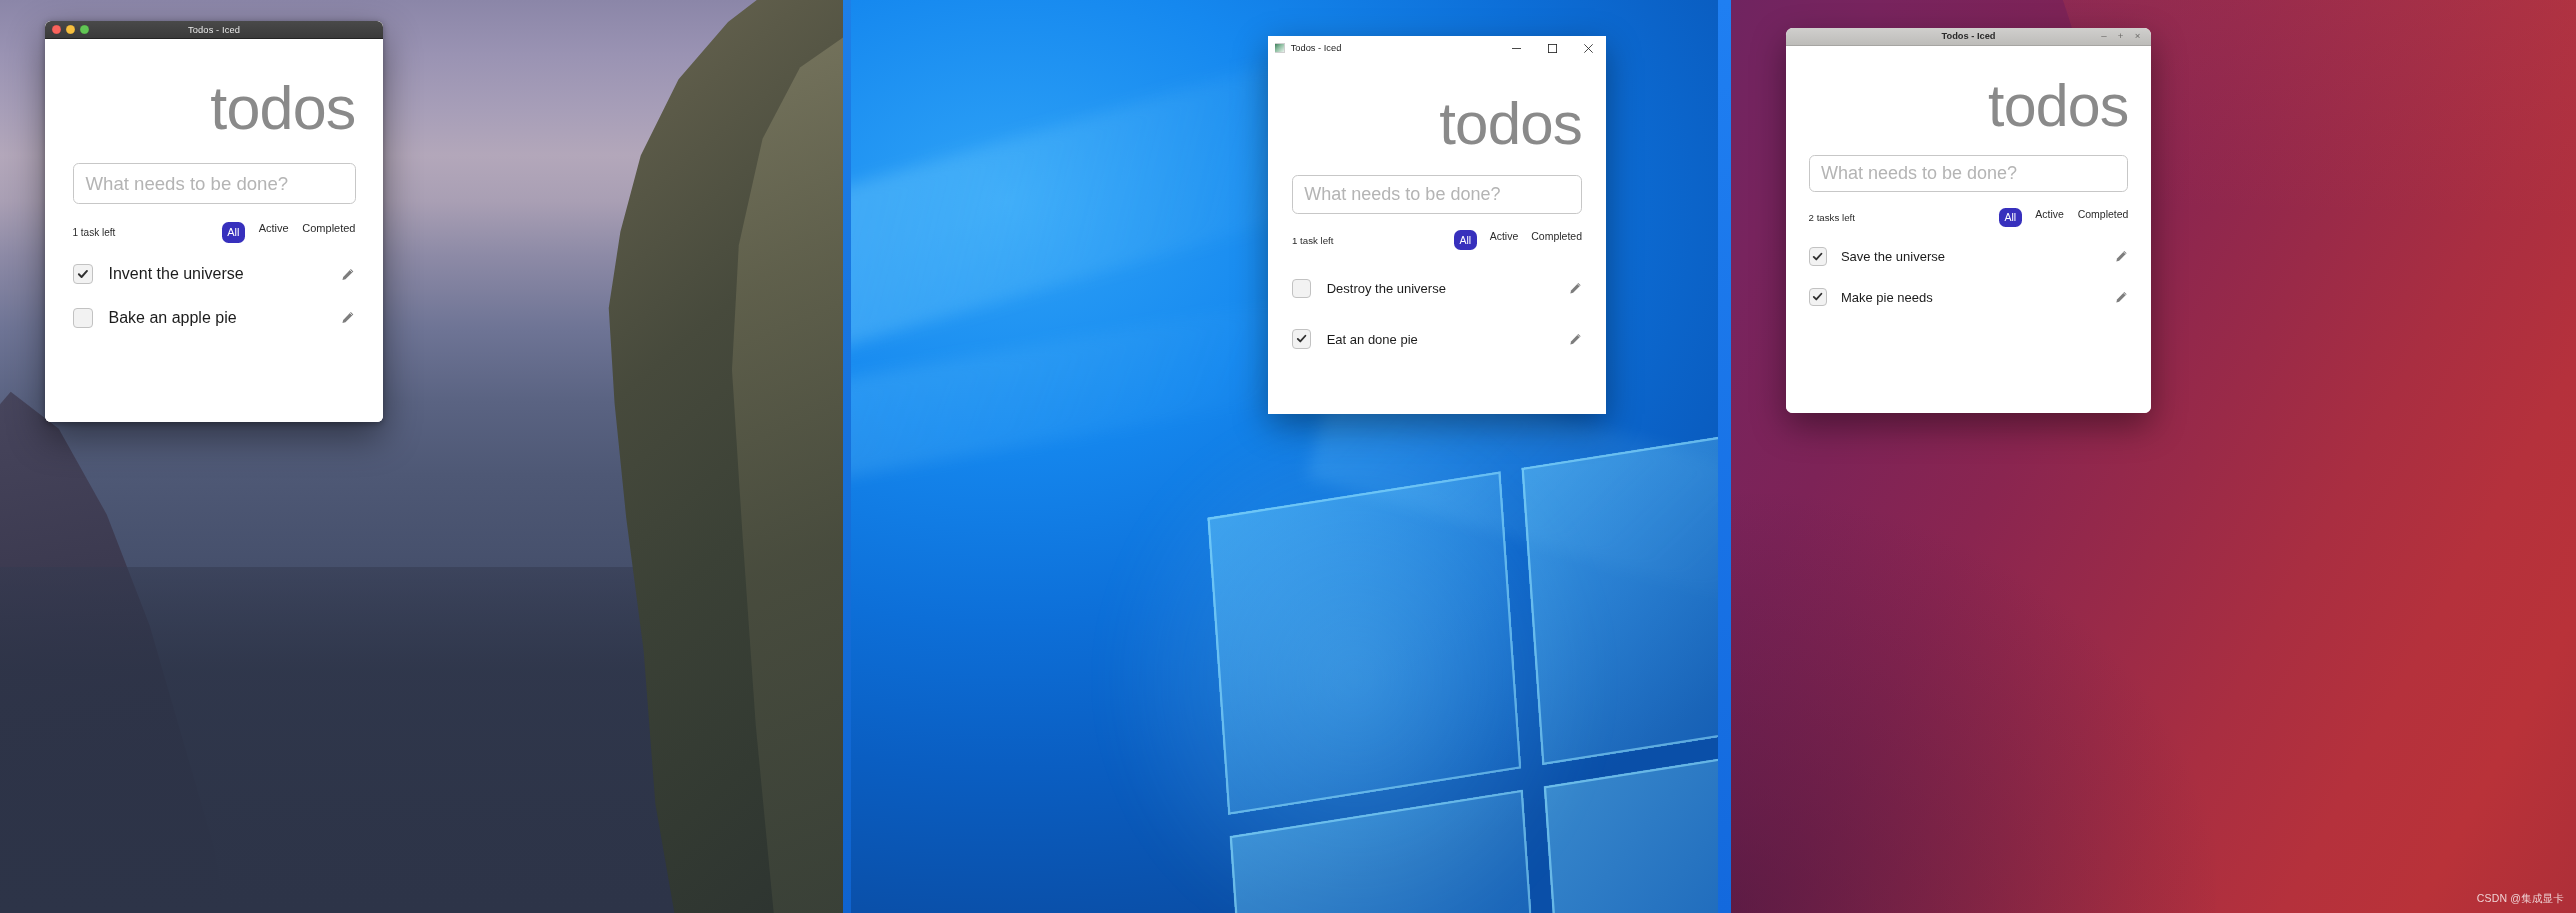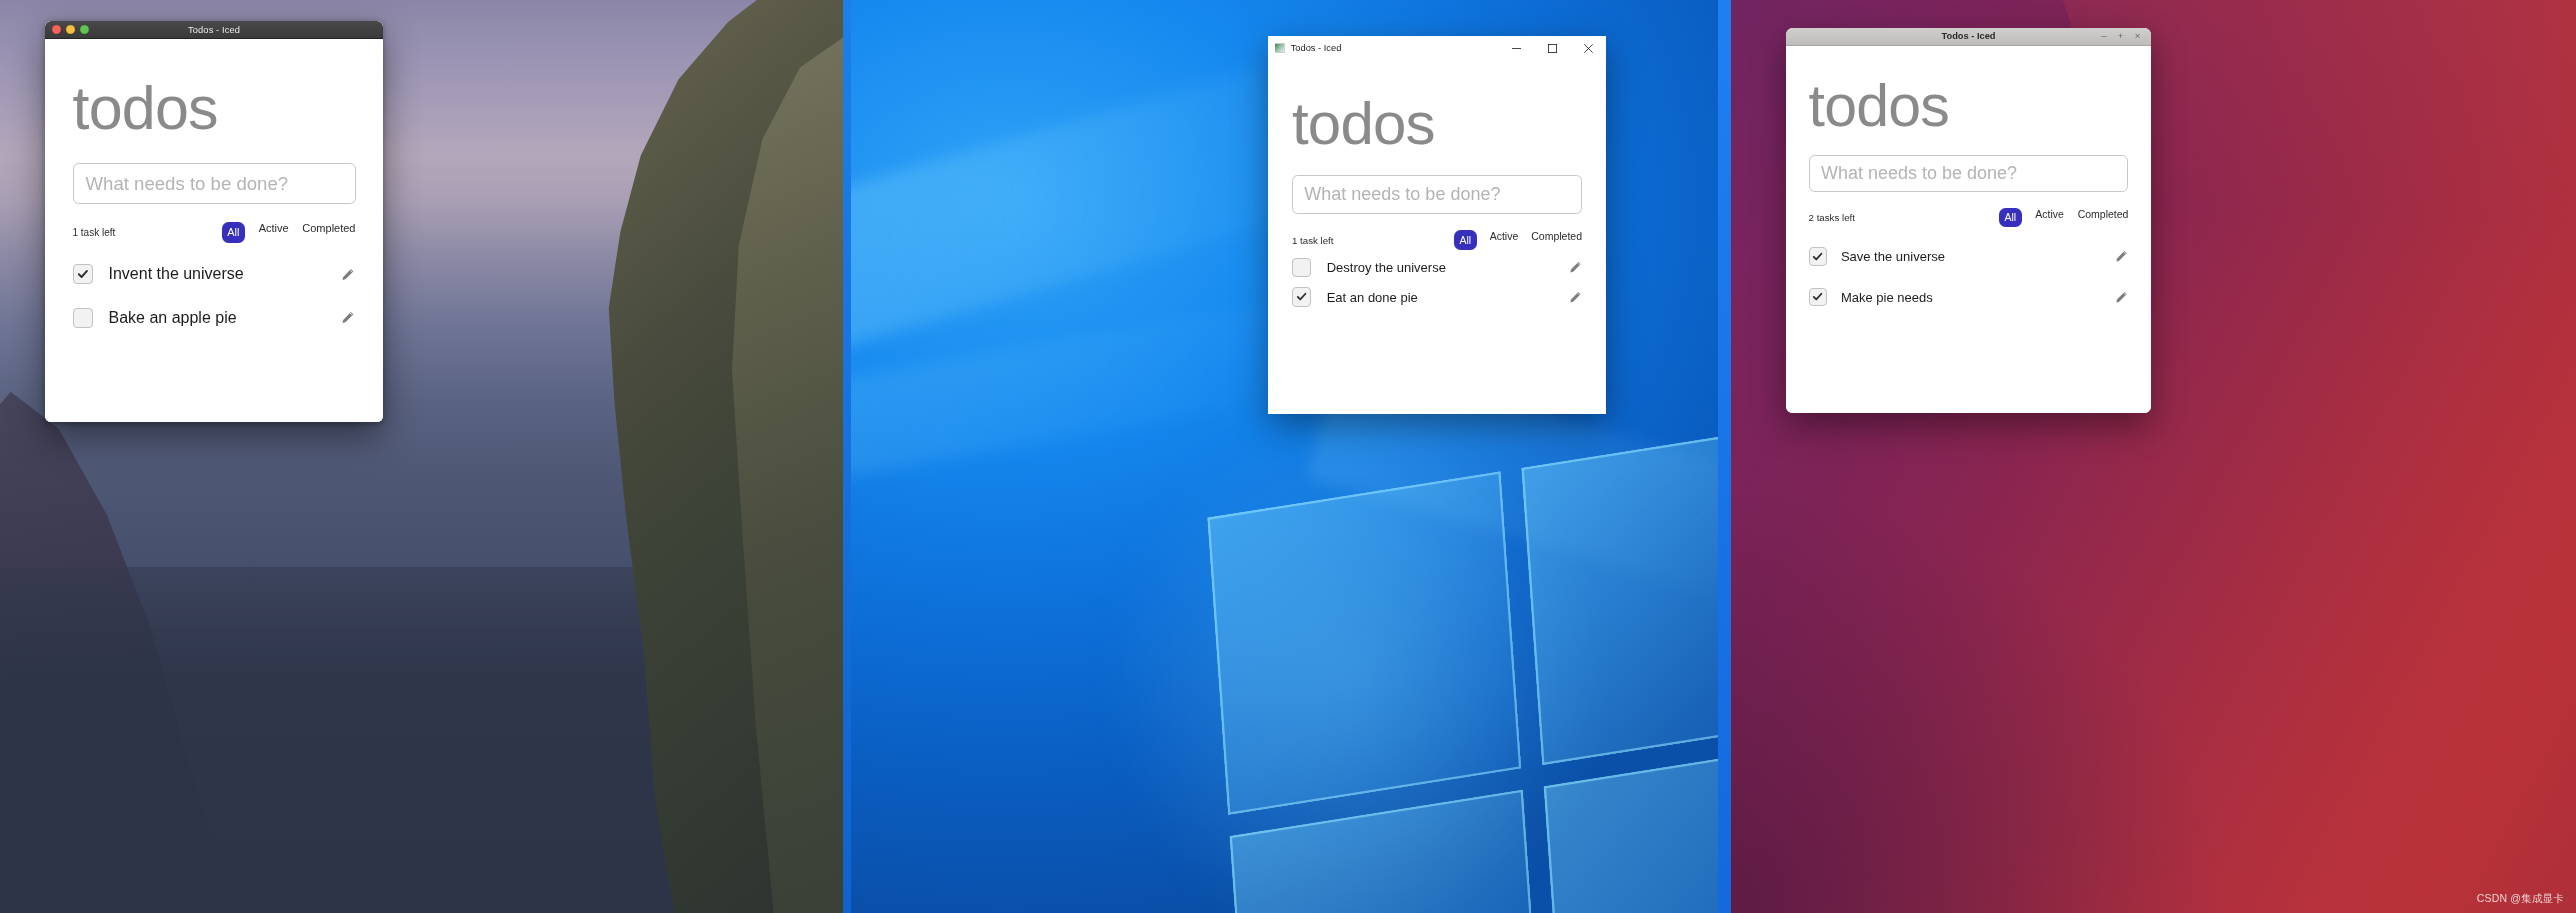--- a/index.html
+++ b/index.html
@@ -171,21 +171,21 @@
   }
   .tb-linux .ctrls {
     margin-left:auto; display:flex; gap:11.3px; padding-right:10.5px;
     font-size:9.7px; color:#6d6c6a; position:relative; z-index:2;
   }
   .tb-linux .ctrls span { line-height:1; cursor:default; }
 
   
   .app { background:#fff; height:100%; }
   .app .brand {
-    text-align:left; color:#8a8a8a; font-weight:300;
+    text-align:right; color:#8a8a8a; font-weight:300;
     letter-spacing:-0.8px; line-height:1;
   }
   .app .field {
     border:0.8px solid #c7c7c7; border-radius:5.7px;
     color:#b4b4b4; display:flex; align-items:center;
     background:#fff;
   }
   .app .ctlrow { display:flex; align-items:center; }
   .app .left-count { color:#2b2b2b; }
   .app .filters { margin-left:auto; display:flex; align-items:flex-start; }
@@ -218,21 +218,21 @@
 
   
   .app-win { padding:0 24px; }
   .app-win .brand { font-size:60px; margin-top:34px; margin-bottom:21px; }
   .app-win .field { height:39px; padding:0 11.3px; font-size:18px; }
   .app-win .ctlrow { margin-top:16px; height:20px; }
   .app-win .left-count { font-size:9.7px; }
   .app-win .filters { gap:13px; }
   .app-win .filters .f { font-size:10.5px; }
   .app-win .filters .f.active { width:22.6px; height:20px; line-height:20px; font-size:10.5px; }
-  .app-win .task { margin-top:6px; height:23.4px; }
+  .app-win .task { margin-top:27px; height:23.4px; }
   .app-win .cb { width:19.4px; height:19.4px; margin-right:15.3px; }
   .app-win .tname { font-size:13px; }
 
   
   .app-linux { padding:0 22.6px; }
   .app-linux .brand { font-size:59px; margin-top:31px; margin-bottom:19.4px; }
   .app-linux .field { height:37px; padding:0 11.3px; font-size:18px; }
   .app-linux .ctlrow { margin-top:15.3px; height:19.4px; }
   .app-linux .left-count { font-size:9.7px; }
   .app-linux .filters { gap:13.7px; }

